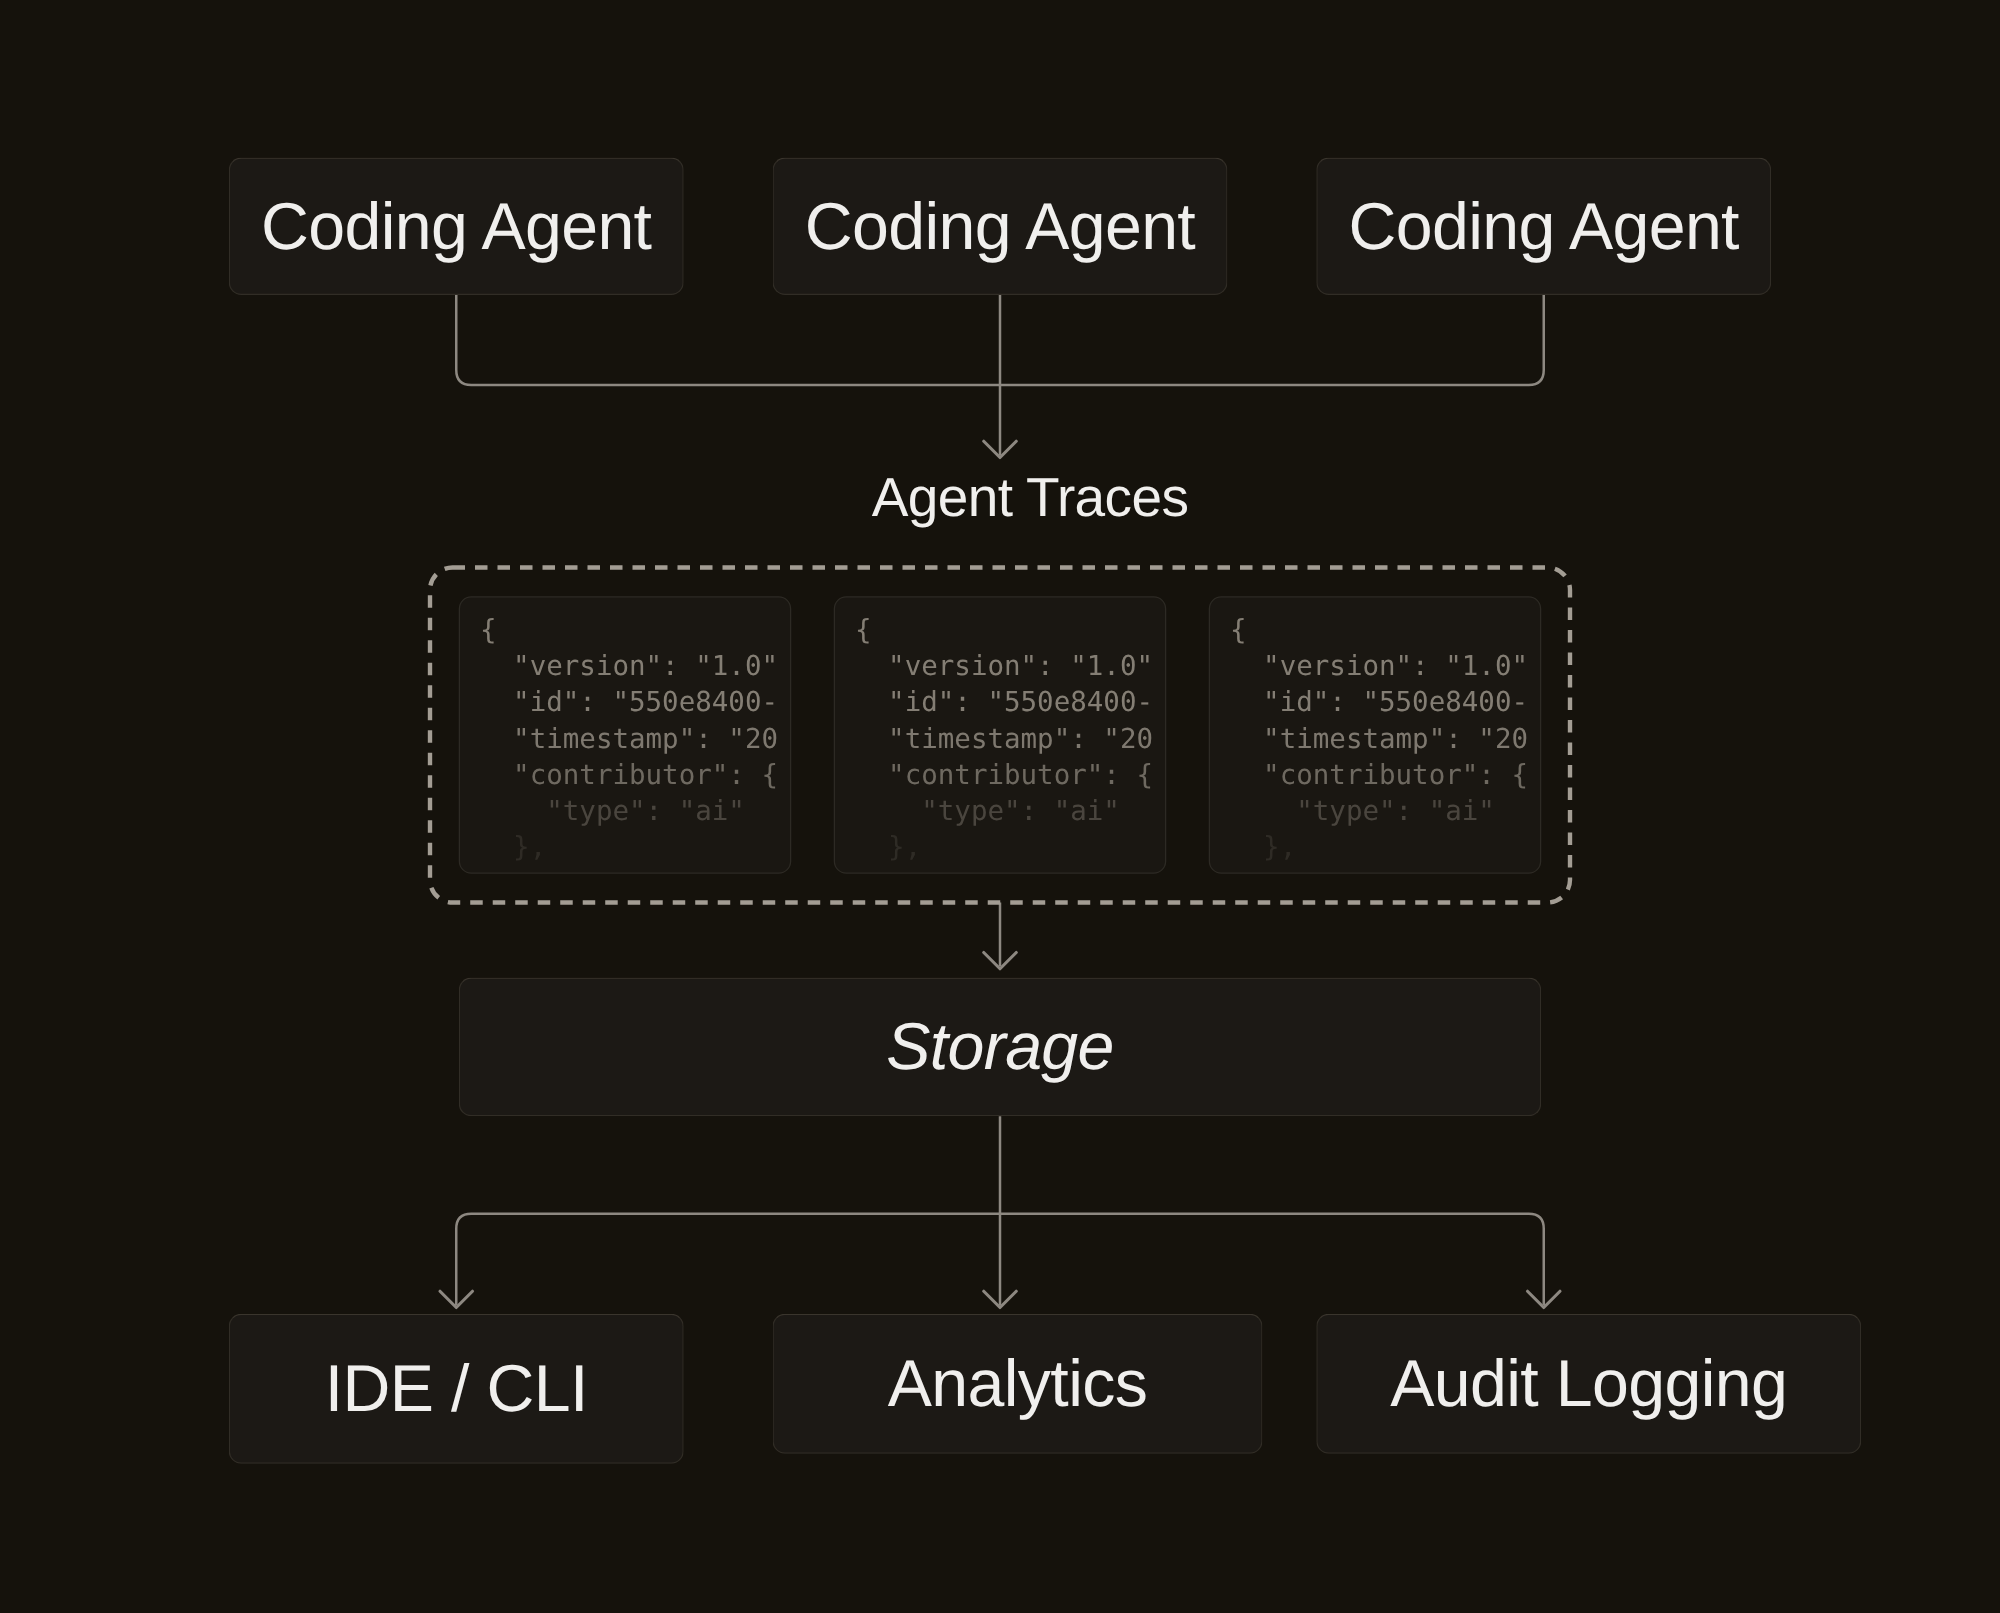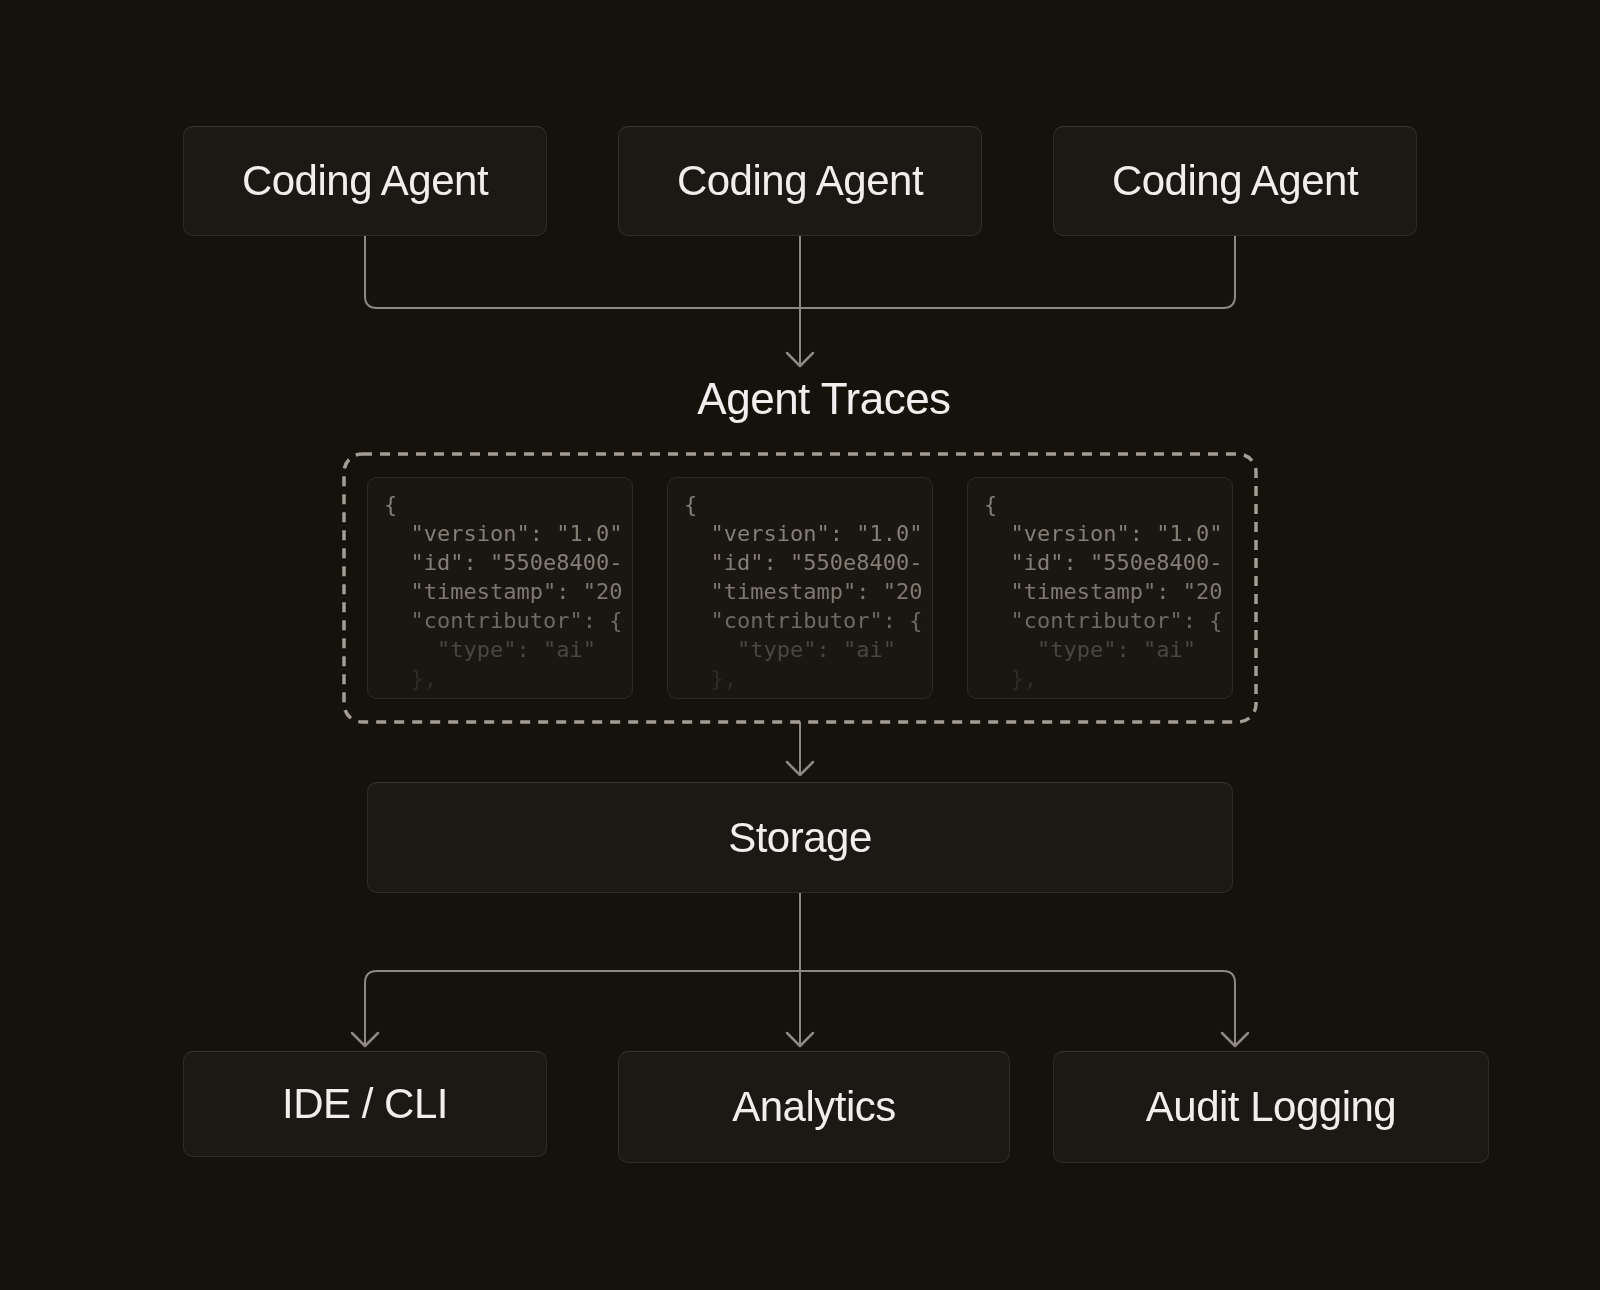--- a/index.html
+++ b/index.html
@@ -35,21 +35,21 @@
     background: var(--box-fill);
     border: 1px solid var(--box-border);
     border-top-color: var(--box-border-top);
     border-radius: 10px;
     display: flex;
     align-items: center;
     justify-content: center;
   }
   .node span {
     color: var(--label-text);
-    font-size: 42px;
+    font-size: 53px;
     letter-spacing: -0.5px;
     white-space: nowrap;
   }
   .heading {
     position: absolute;
     left: 0; right: 0;
     top: 374px;
     text-align: center;
     color: var(--label-text);
     font-size: 44px;
@@ -125,25 +125,25 @@
   <div class="code-card" style="left:367px;">
     <pre><span class="cl-0">{</span><span class="cl-1">  "version": "1.0"</span><span class="cl-2">  "id": "550e8400-</span><span class="cl-3">  "timestamp": "20</span><span class="cl-4">  "contributor": {</span><span class="cl-5">    "type": "ai"</span><span class="cl-6">  },</span></pre>
   </div>
   <div class="code-card" style="left:667px;">
     <pre><span class="cl-0">{</span><span class="cl-1">  "version": "1.0"</span><span class="cl-2">  "id": "550e8400-</span><span class="cl-3">  "timestamp": "20</span><span class="cl-4">  "contributor": {</span><span class="cl-5">    "type": "ai"</span><span class="cl-6">  },</span></pre>
   </div>
   <div class="code-card" style="left:967px;">
     <pre><span class="cl-0">{</span><span class="cl-1">  "version": "1.0"</span><span class="cl-2">  "id": "550e8400-</span><span class="cl-3">  "timestamp": "20</span><span class="cl-4">  "contributor": {</span><span class="cl-5">    "type": "ai"</span><span class="cl-6">  },</span></pre>
   </div>
 
-  <div class="node" style="left:367px; top:782px; width:866px; height:111px;">
+  <div class="node" style="left:367px; top:782px; width:866px; height:111px;font-style:italic;">
     <span>Storage</span>
   </div>
 
-  <div class="node" style="left:183px; top:1051px; width:364px; height:106px;">
+  <div class="node" style="left:183px; top:1051px; width:364px; height:120px;">
     <span>IDE / CLI</span>
   </div>
   <div class="node" style="left:618px; top:1051px; width:392px; height:112px;">
     <span>Analytics</span>
   </div>
   <div class="node" style="left:1053px; top:1051px; width:436px; height:112px;">
     <span>Audit Logging</span>
   </div>
 
 </div>

